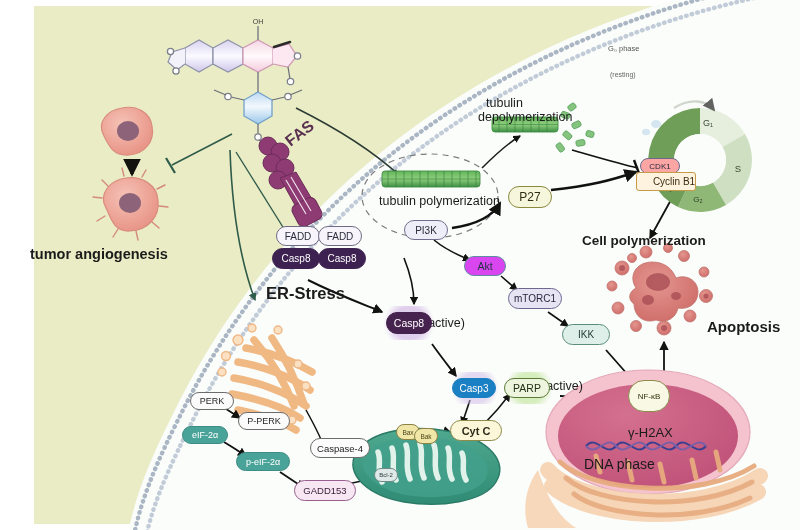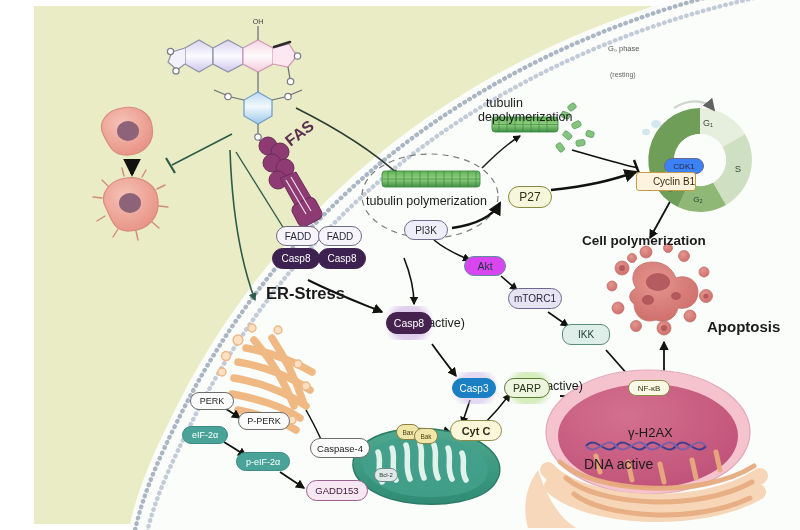--- a/index.html
+++ b/index.html
@@ -361,35 +361,36 @@
           <path d="M 406,445 C 410,456 404,466 410,479"></path>
           <path d="M 420,444 C 424,455 418,465 424,478"></path>
           <path d="M 434,445 C 438,456 432,466 438,478"></path>
           <path d="M 448,448 C 452,458 446,468 452,479"></path>
           <path d="M 462,453 C 466,462 460,470 466,480"></path>
         </g>
       </g>
     </g>
   </svg>
 
+  <div class="lbl ttl" style="left:30px;top:246px;font-size:14.5px;">tumor angiogenesis</div>
 
   <div class="lbl ttl" style="left:266px;top:284px;font-size:16.5px;">ER-Stress</div>
 
-  <div class="lbl" style="left:366px;top:194px;font-size:12.5px;">tubulin polymerization</div>
+  <div class="lbl" style="left:379px;top:194px;font-size:12.5px;">tubulin polymerization</div>
 
   <div class="lbl" style="left:486px;top:96px;font-size:12.5px;">tubulin</div>
   <div class="lbl" style="left:478px;top:110px;font-size:12.5px;">depolymerization</div>
 
   <div class="lbl ttl" style="left:582px;top:233px;font-size:13.5px;">Cell polymerization</div>
 
   <div class="lbl ttl" style="left:686px;top:318px;font-size:15px;margin-left:21px;">Apoptosis</div>
 
   <div class="lbl" style="left:592px;top:425px;font-size:13px;margin-left:36px;">γ-H2AX</div>
 
-  <div class="lbl" style="left:584px;top:456px;font-size:14px;">DNA active</div>
+  <div class="lbl" style="left:584px;top:456px;font-size:14px;">DNA phase</div>
 
   <div class="lbl" style="left:608px;top:44px;font-size:7.5px;color:#555;">G₀ phase</div>
   <div class="lbl" style="left:610px;top:71px;font-size:7px;color:#666;">(resting)</div>
 
   <div class="lbl ttl" style="left:282px;top:136px;font-size:16px;color:#5a3050;transform:rotate(-38deg);transform-origin:left top;">FAS</div>
 
   <div class="lbl" style="left:424px;top:316px;font-size:12.5px;">(active)</div>
   <div class="lbl" style="left:542px;top:379px;font-size:12.5px;">(active)</div>
 
   <div class="node pill" style="left:276px;top:226px;width:44px;height:20px;font-size:10px;color:#2c2c3a;background:#f7f5fb;border-color:#6f6b86;">FADD</div>
@@ -407,33 +408,33 @@
 
   <div class="node" style="left:500px;top:372px;width:58px;height:32px;background:radial-gradient(circle,rgba(184,224,138,.55) 45%,rgba(184,224,138,0) 72%);"></div>
   <div class="node pill" style="left:504px;top:378px;width:46px;height:20px;font-size:10.5px;color:#23301a;background:#eef5df;border-color:#5c7a38;">PARP</div>
 
   <div class="node pill" style="left:404px;top:220px;width:44px;height:20px;font-size:10px;color:#2b2b3a;background:#edeef7;border-color:#6f6f8d;">PI3K</div>
 
   <div class="node pill" style="left:464px;top:256px;width:42px;height:20px;font-size:10.5px;color:#1d3440;background:#d946ef;border-color:#5e8c9e;">Akt</div>
 
   <div class="node pill" style="left:508px;top:288px;width:54px;height:21px;font-size:10px;color:#2b2740;background:#e6e3f2;border-color:#6d6792;">mTORC1</div>
 
-  <div class="node pill" style="left:562px;top:324px;width:48px;height:21px;font-size:10px;color:#1f3a32;background:#ddefe8;border-color:#5b8d7d;border-radius:9px;">IKK</div>
+  <div class="node pill" style="left:562px;top:324px;width:48px;height:21px;font-size:10px;color:#1f3a32;background:#ddefe8;border-color:#5b8d7d;">IKK</div>
 
   <div class="node pill" style="left:508px;top:186px;width:44px;height:22px;font-size:12px;color:#2e3012;background:#f6f6dc;border-color:#8a8a3e;">P27</div>
 
-  <div class="node pill" style="left:640px;top:158px;width:40px;height:16px;font-size:8px;color:#2b2b3d;background:#3b82f6;border-color:#6a6a8c;margin-left:24px;">CDK1</div>
+  <div class="node pill" style="left:640px;top:158px;width:40px;height:16px;font-size:8px;color:#2b2b3d;background:#fca5a5;border-color:#6a6a8c;">CDK1</div>
   <div class="node" style="left:636px;top:172px;width:60px;height:19px;font-size:10px;color:#3a2c10;background:#fdf3df;border:1.3px solid #c79a47;border-radius:3px;padding-left:16px;">Cyclin B1</div>
 
-  <div class="node pill" style="left:628px;top:380px;width:42px;height:16px;font-size:8px;color:#32320f;background:#f8f8e4;border-color:#8b8b4a;">NF-κB</div>
+  <div class="node pill" style="left:628px;top:380px;width:42px;height:32px;font-size:8px;color:#32320f;background:#f8f8e4;border-color:#8b8b4a;">NF-κB</div>
 
   <div class="node pill" style="left:190px;top:392px;width:44px;height:18px;font-size:9px;color:#272727;background:#fbfbfb;border-color:#6c6c6c;">PERK</div>
   <div class="node pill" style="left:238px;top:412px;width:52px;height:18px;font-size:9px;color:#272727;background:#fbfbfb;border-color:#6c6c6c;">P-PERK</div>
   <div class="node pill" style="left:182px;top:426px;width:46px;height:18px;font-size:9px;color:#fff;background:#4aa398;border-color:#3c8e84;">eIF-2α</div>
   <div class="node pill" style="left:236px;top:452px;width:54px;height:19px;font-size:9px;color:#fff;background:#4aa398;border-color:#3c8e84;">p-eIF-2α</div>
-  <div class="node pill" style="left:306px;top:480px;width:62px;height:21px;font-size:9.5px;color:#3a1a35;background:#f6e7f3;border-color:#9a5f8e;">GADD153</div>
+  <div class="node pill" style="left:294px;top:480px;width:62px;height:21px;font-size:9.5px;color:#3a1a35;background:#f6e7f3;border-color:#9a5f8e;">GADD153</div>
   <div class="node pill" style="left:310px;top:438px;width:60px;height:20px;font-size:9.5px;color:#232323;background:#fcfcfc;border-color:#6c6c6c;">Caspase-4</div>
 
   <div class="node pill" style="left:396px;top:424px;width:24px;height:16px;font-size:6.5px;color:#4a4416;background:#efe6a8;border-color:#8a8142;">Bax</div>
   <div class="node pill" style="left:414px;top:428px;width:24px;height:16px;font-size:6.5px;color:#4a4416;background:#efe6a8;border-color:#8a8142;">Bak</div>
   <div class="node pill" style="left:374px;top:468px;width:24px;height:14px;font-size:6px;color:#2a3a38;background:#dfe9e8;border-color:#6d8a86;">Bcl-2</div>
 
 </div>
 
 </body></html>

